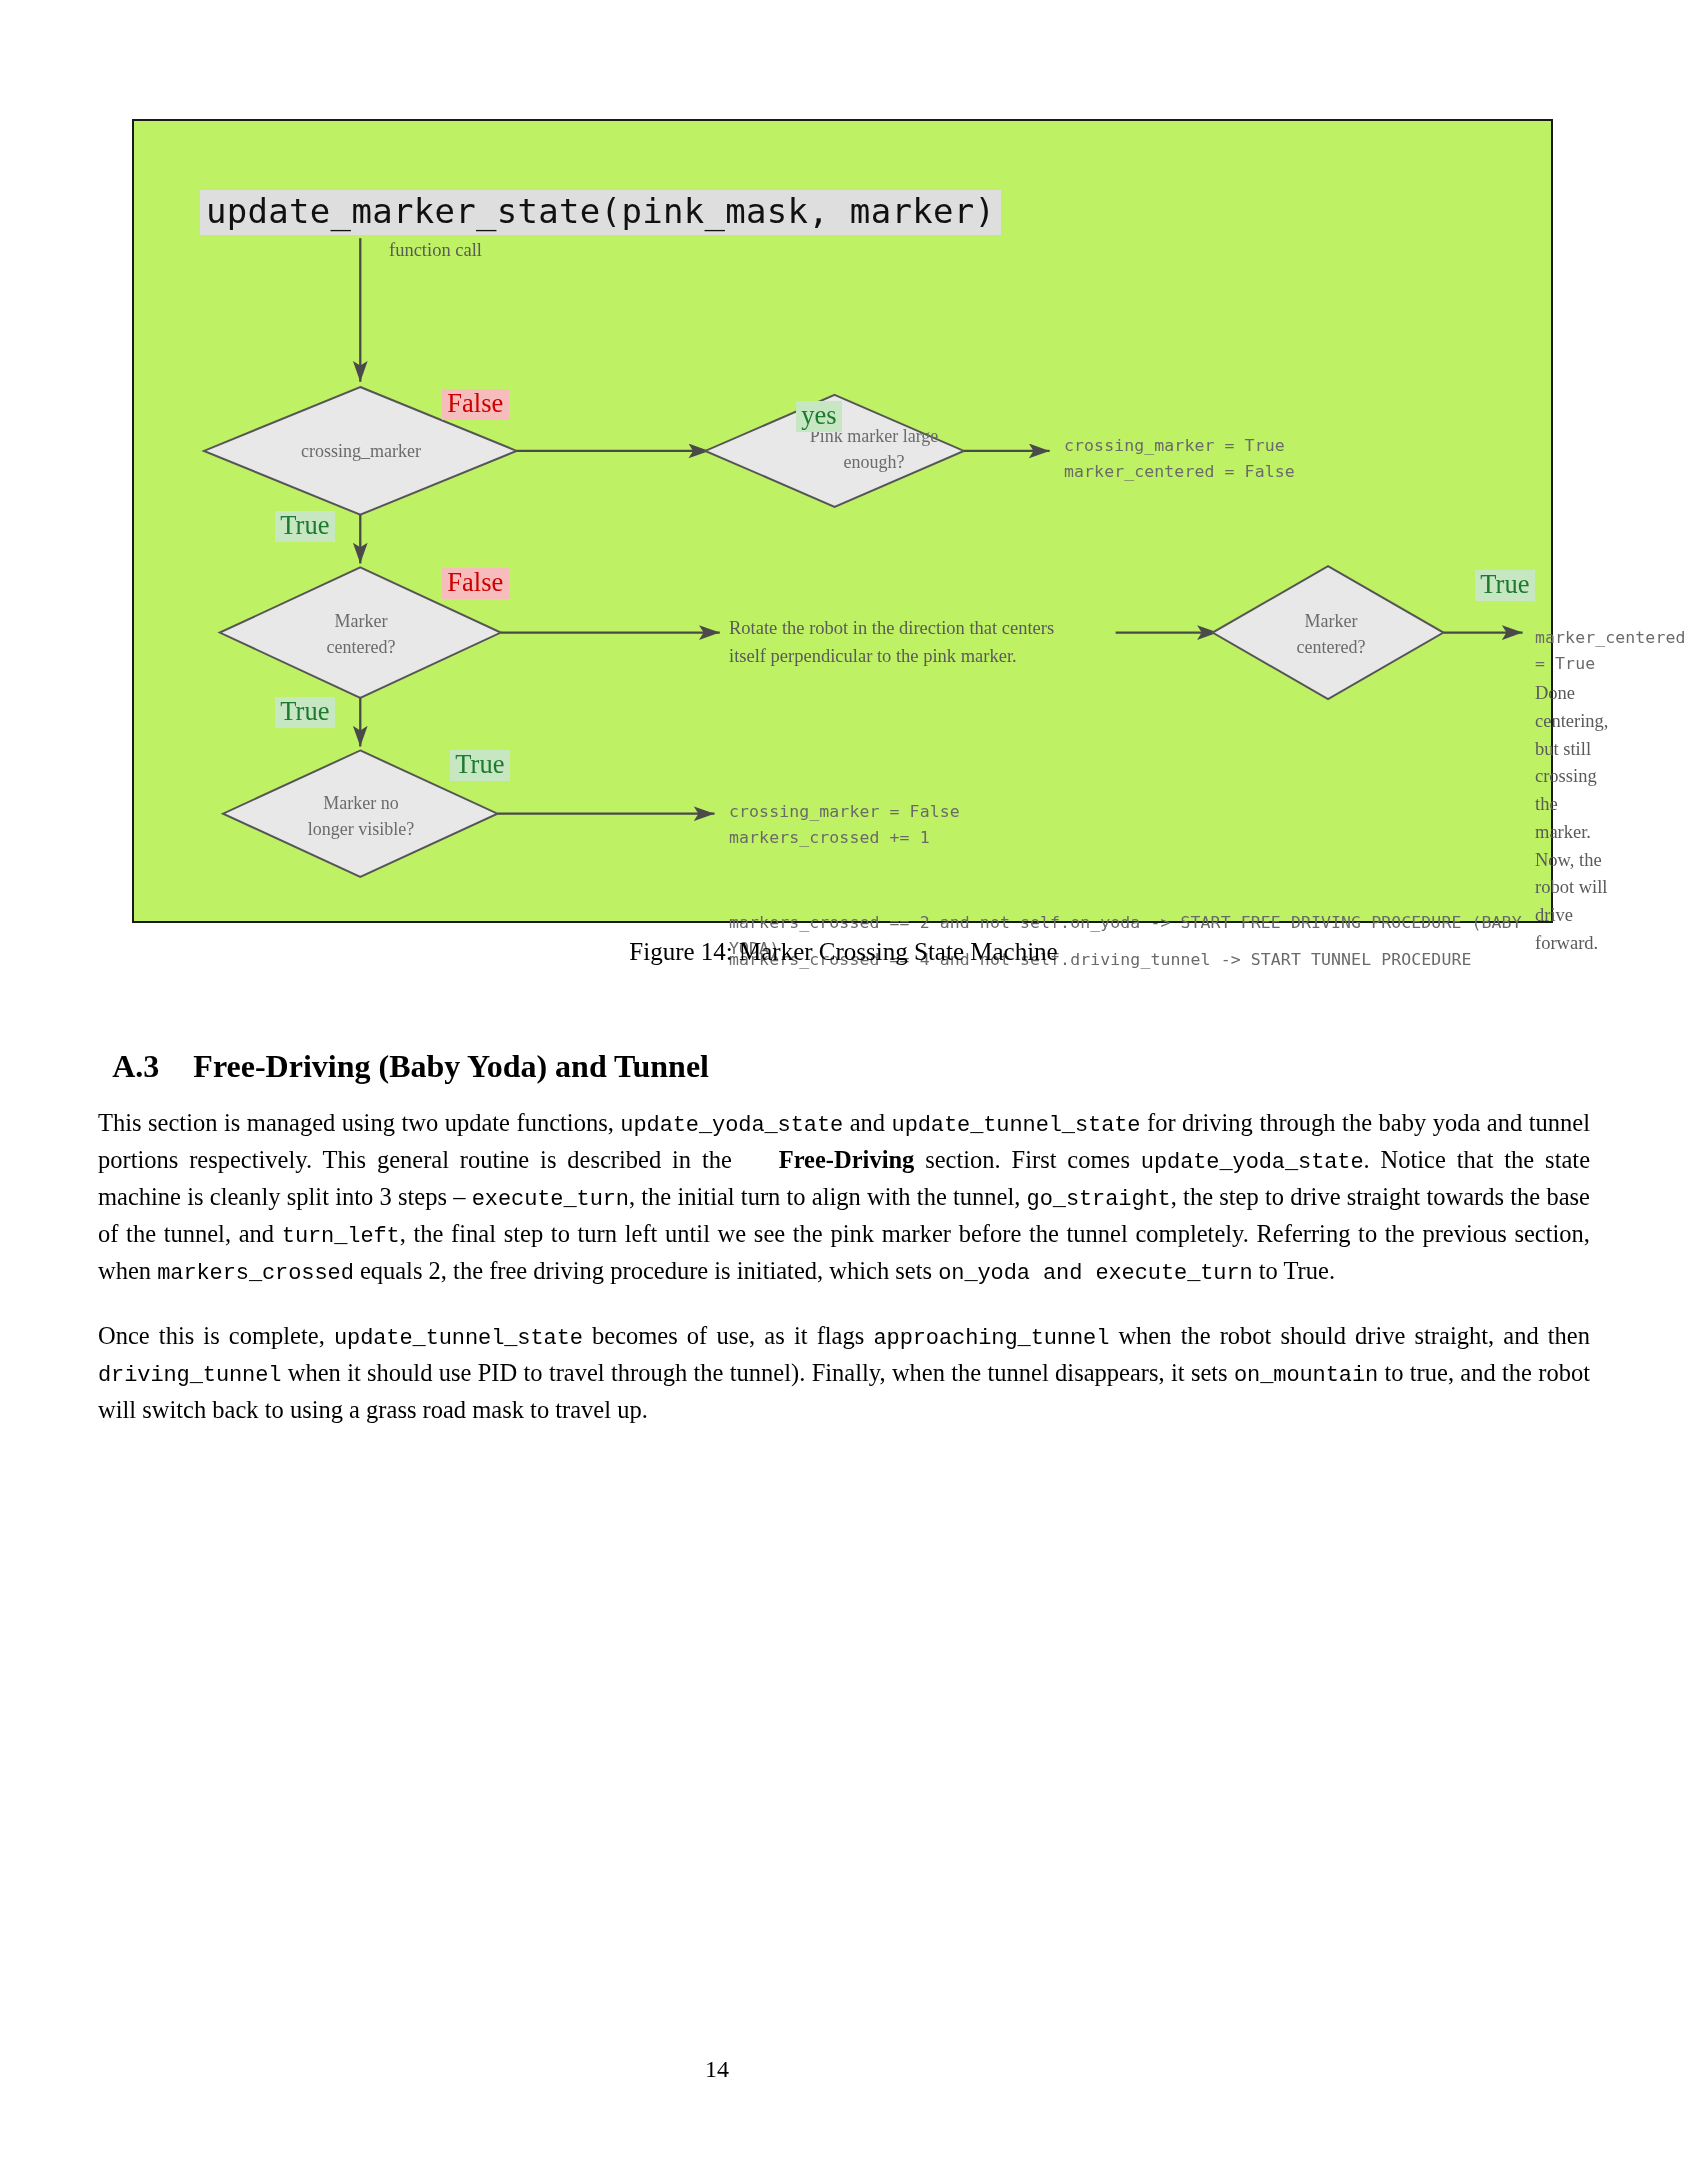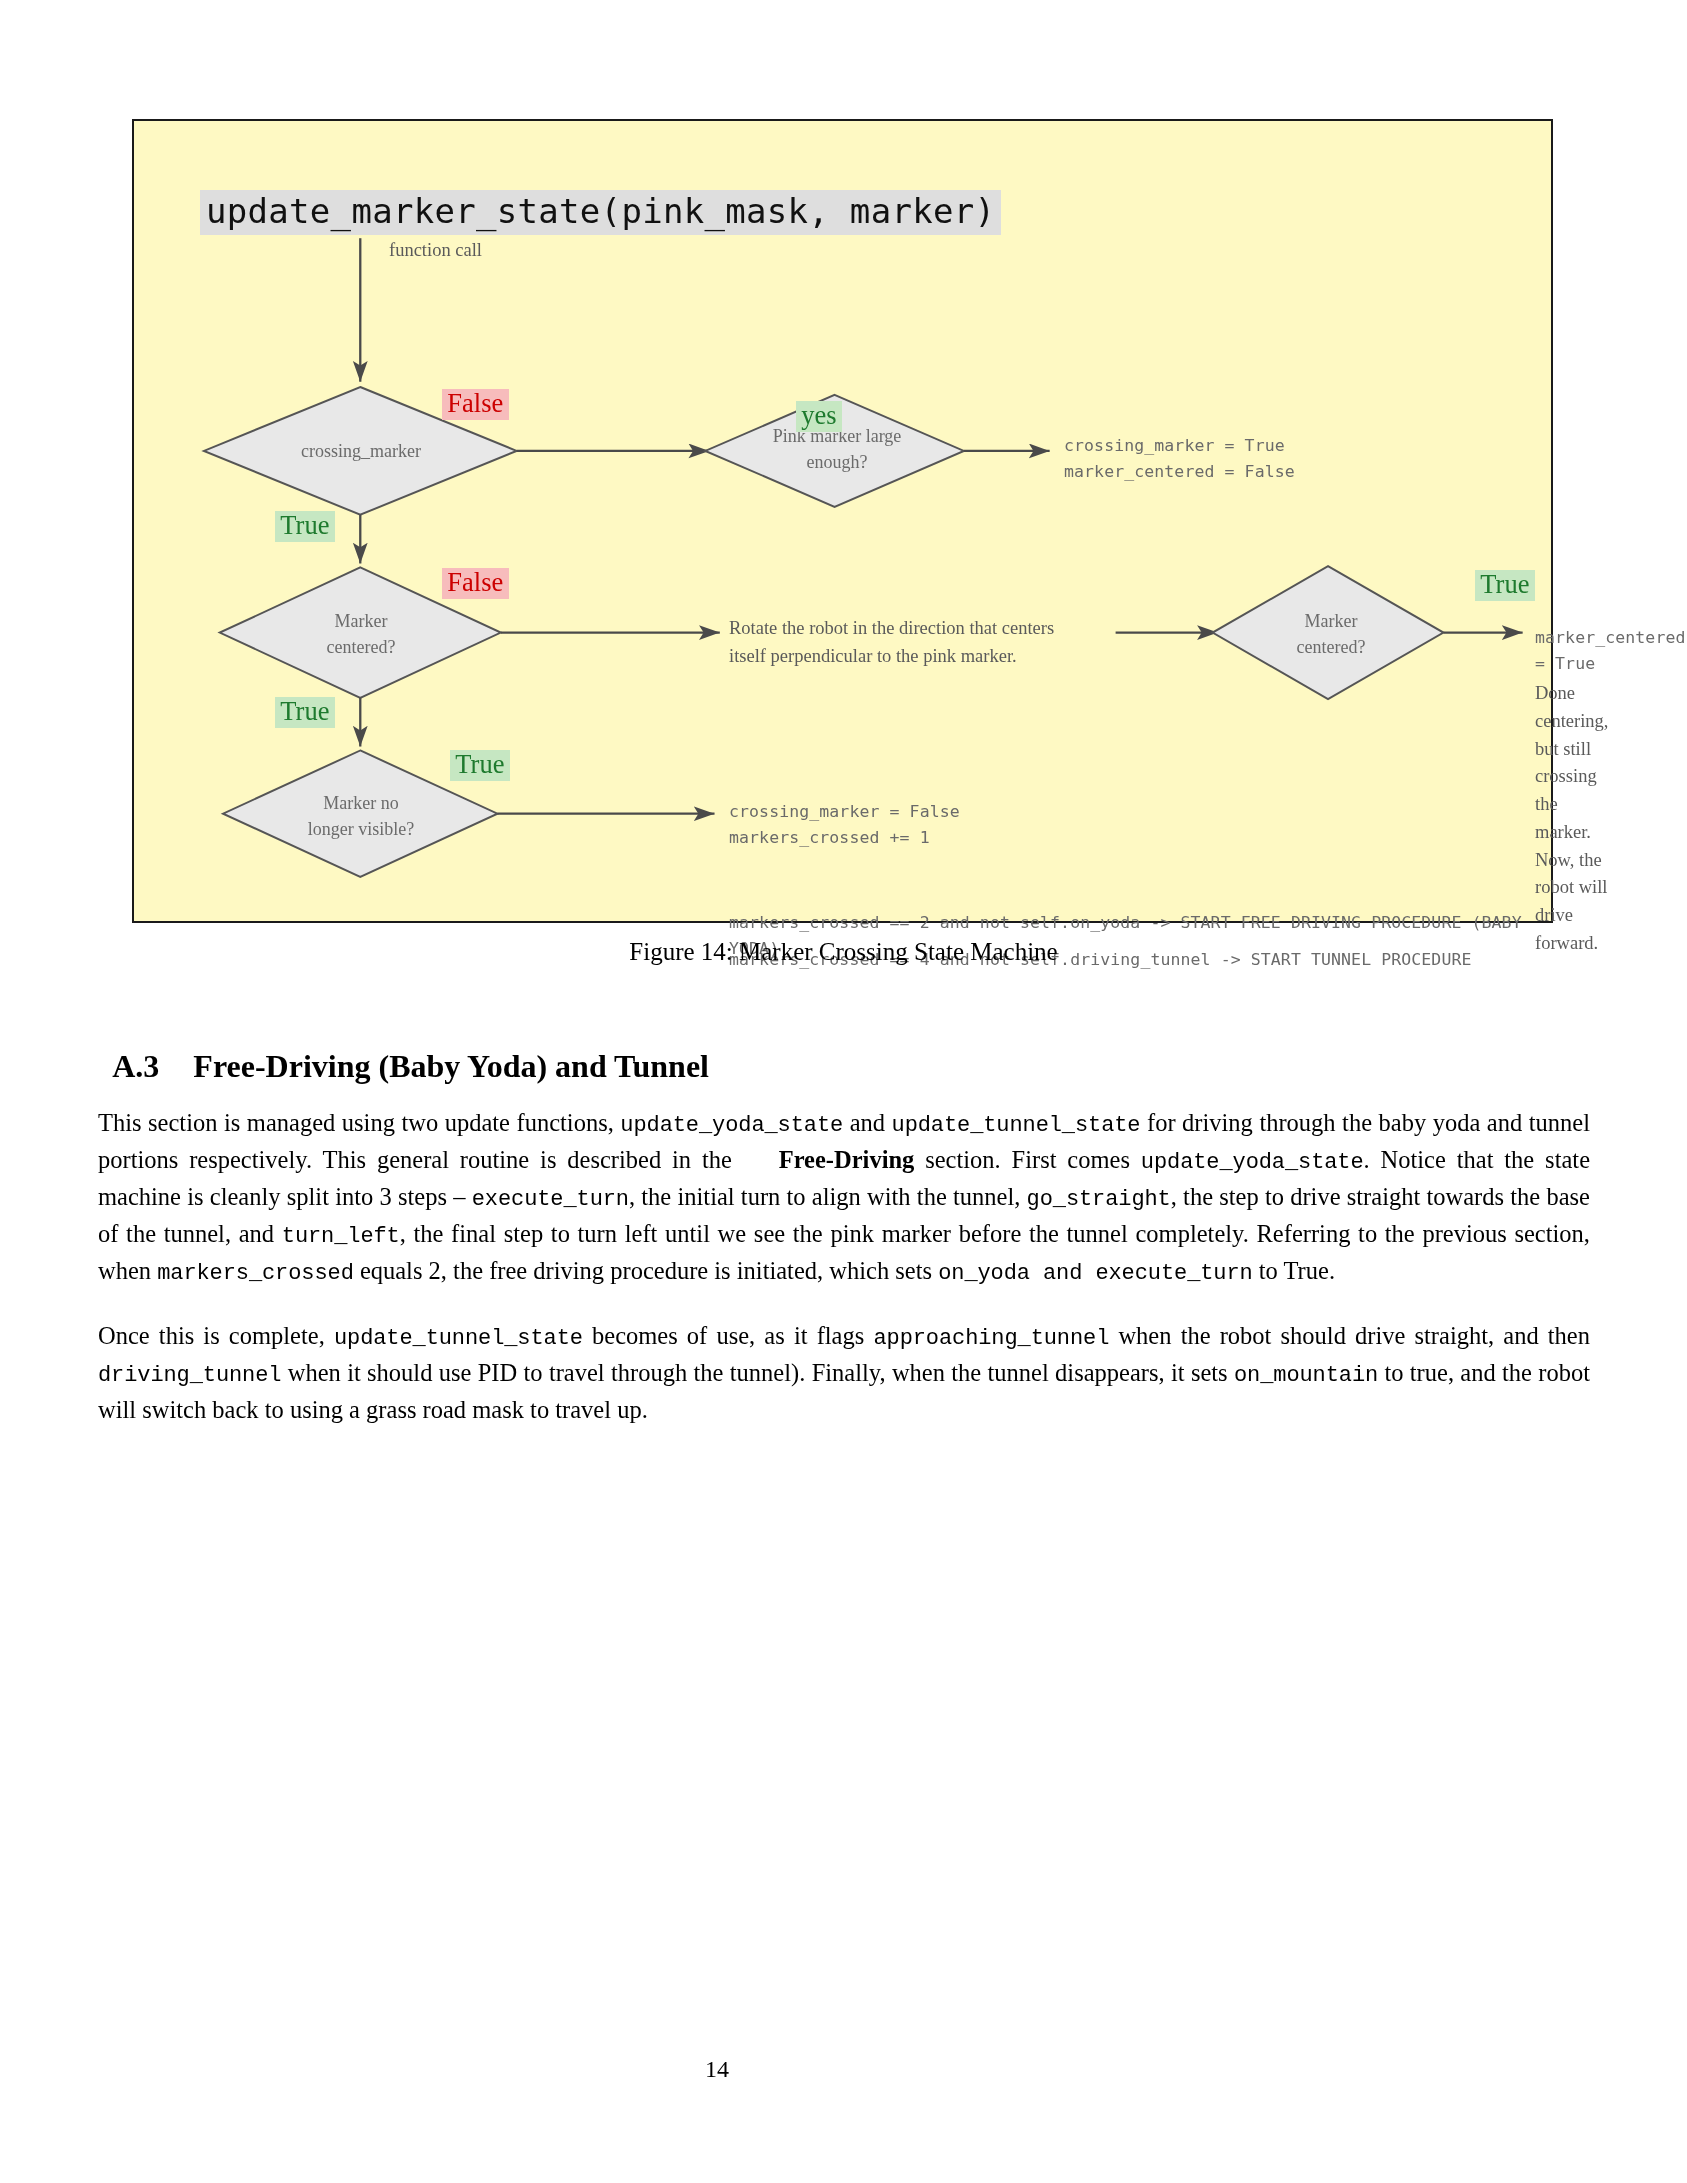--- a/index.html
+++ b/index.html
@@ -17,21 +17,21 @@
   }
 
   
   #figure-frame {
     position: absolute;
     left: 132px;
     top: 119px;
     width: 1421px;
     height: 804px;
     border: 2px solid #1a1a1a;
-    background: #fef9c3;
+    background: #bef264;
     box-sizing: border-box;
   }
   #diagram-canvas {
     position: absolute;
     left: 0; top: 0;
     width: 100%; height: 100%;
   }
   #diagram-canvas svg {
     position: absolute;
     left: 0; top: 0;
@@ -188,21 +188,21 @@
       <line x1="551" y1="1052" x2="880" y2="1052" stroke="#4a4a4a" stroke-width="3.5" marker-end="url(#ah)"></line>
     </svg>
 
     <div class="dlayer">
 
       <div class="fn-title">update_marker_state(pink_mask, marker)</div>
 
       <div class="note-serif" style="left:255px; top:116px;">function call</div>
 
       <div class="node-label" style="left:227px; top:331px; width:165px;">crossing_marker</div>
-      <div class="node-label" style="left:703px; top:329px; width:146px;text-align:center;">Pink marker large
+      <div class="node-label" style="left:740px; top:329px; width:146px;text-align:center;">Pink marker large
 enough?</div>
       <div class="node-label" style="left:227px; top:514px; width:132px;">Marker
 centered?</div>
       <div class="node-label" style="left:1197px; top:514px; width:126px;">Marker
 centered?</div>
       <div class="node-label" style="left:227px; top:696px; width:152px;">Marker no
 longer visible?</div>
 
       <div class="edge-label lab-false" style="left:308px; top:268px;">False</div>
       <div class="edge-label lab-true" style="left:662px; top:280px;">yes</div>

